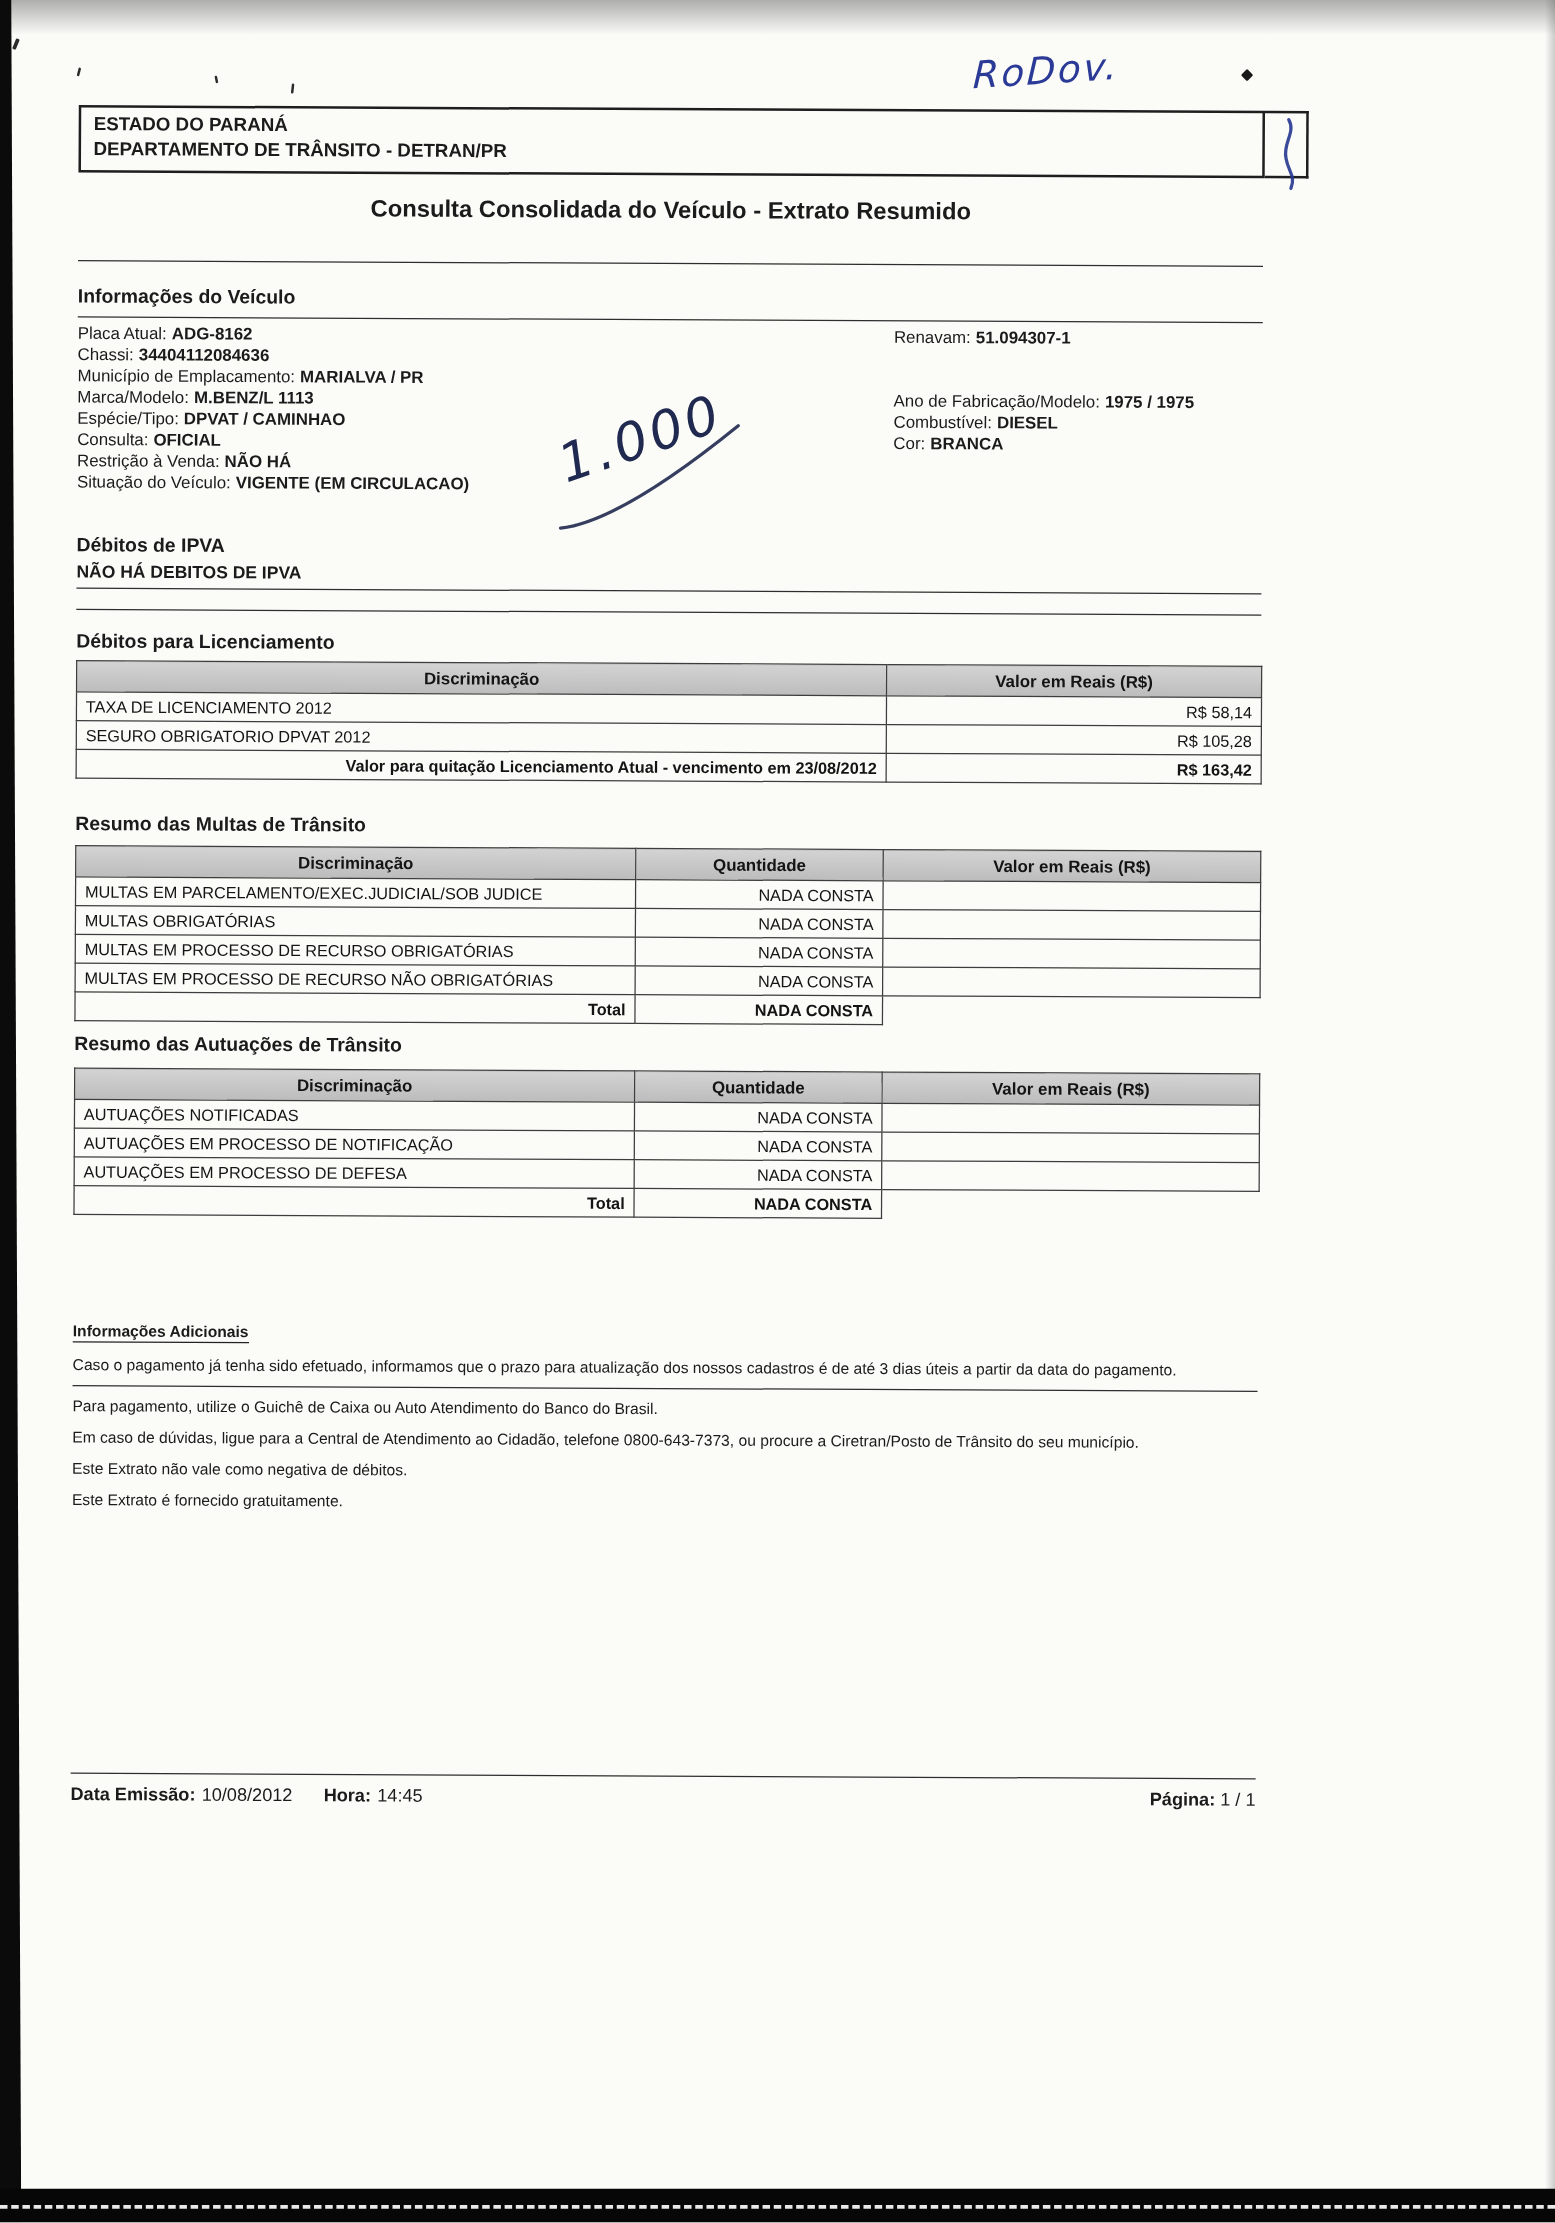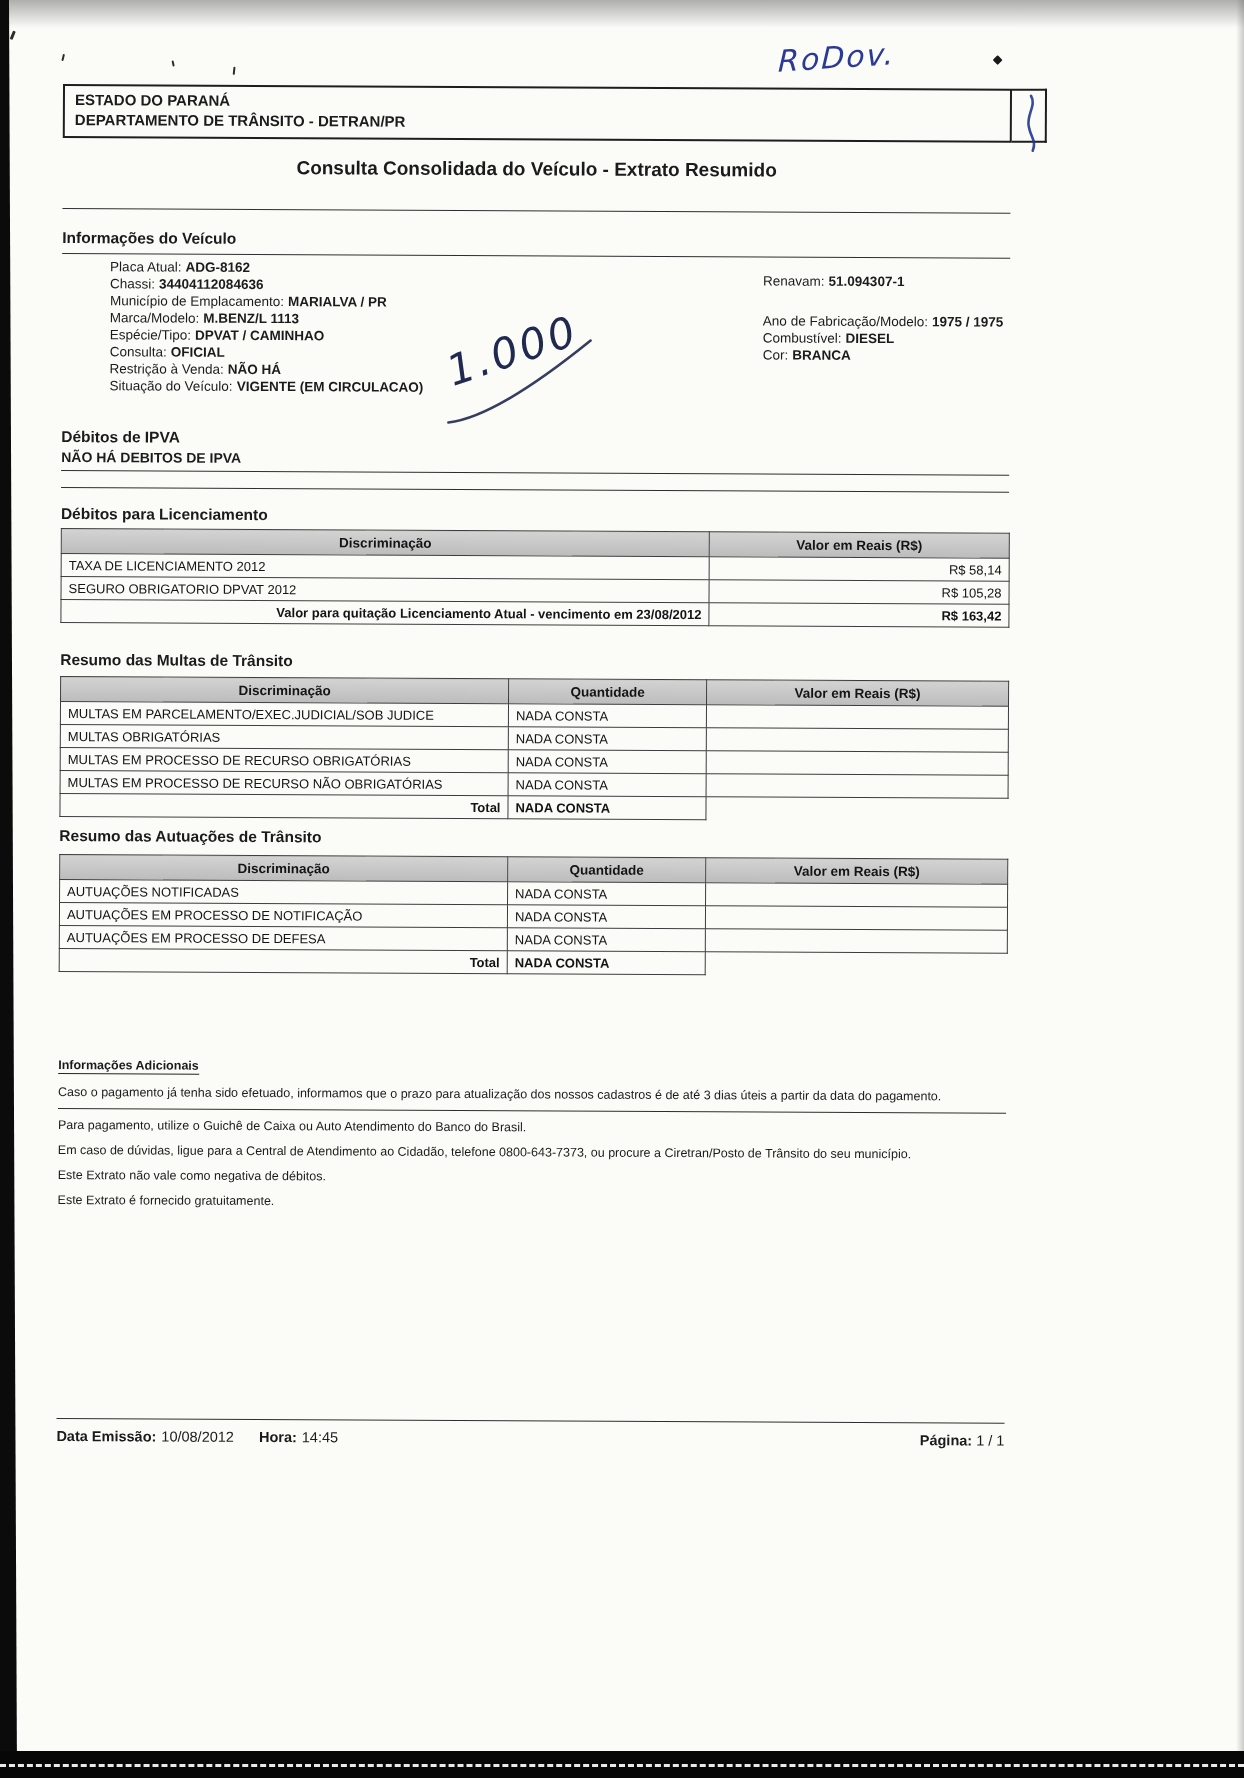--- a/index.html
+++ b/index.html
@@ -34,37 +34,37 @@
   .side-box{position:relative;width:34px;border:2px solid #1e1e1e;border-left:none;}
   .doc-title{position:absolute;top:156px;left:63px;width:948px;text-align:center;font-size:19px;font-weight:bold;}
 
   .rule{position:absolute;left:63px;width:948px;border-top:1.5px solid #2e2e2e;}
   .sec{position:absolute;left:63px;font-size:15.5px;font-weight:bold;}
   .sec-underline{width:948px;padding-bottom:6px;border-bottom:1.5px solid #2e2e2e;}
 
   
   .vehicle-block{position:absolute;top:258px;left:63px;width:948px;height:140px;font-size:13.5px;}
   .vline{height:17px;line-height:17px;white-space:nowrap;}
-  .vline .lbl{margin-right:4px;margin-left:48px;}
+  .vline .lbl{margin-right:4px;}
   .vline .val{font-weight:bold;}
   .vleft{position:absolute;left:0;top:0;}
   .vright{position:absolute;left:653px;top:0;width:295px;}
   .vright .vline{position:absolute;left:0;}
 
   
   .ipva-title{position:absolute;top:428px;left:63px;font-size:15.5px;font-weight:bold;}
   .ipva-status{position:absolute;top:449px;left:63px;width:948px;font-size:14px;font-weight:bold;padding-bottom:5px;border-bottom:1.5px solid #2e2e2e;}
 
   
   .tbl{position:absolute;left:63px;width:948px;border-collapse:collapse;table-layout:fixed;font-size:13px;color:#141414;}
   .tbl th,.tbl td{border:1px solid #3d3d3d;padding:1px 7px;overflow:hidden;white-space:nowrap;}
   .tbl thead th{height:22px;background:linear-gradient(180deg,#d3d3d3,#bcbcbc);font-weight:bold;text-align:center;font-size:13.5px;}
   .tbl td{height:20px;}
   .tbl .val{text-align:right;}
-  .tbl .qty{text-align:left;}
+  .tbl .qty{text-align:right;}
   .tbl .right{text-align:right;}
   .tbl .bold{font-weight:bold;}
   .tbl .noborder{border:none;background:transparent;}
   .t-lic{top:528px;}
   .t-fines{top:676px;}
   .t-infr{top:854px;}
 
   
   .additional{position:absolute;top:1058px;left:63px;width:948px;font-size:12.5px;}
   .add-title{display:inline-block;font-weight:bold;border-bottom:1.5px solid #222;padding-bottom:1px;margin-bottom:11px;}
@@ -116,21 +116,21 @@
         <div class="vline"><span class="lbl">Placa Atual:</span><span class="val">ADG-8162</span></div>
         <div class="vline"><span class="lbl">Chassi:</span><span class="val">34404112084636</span></div>
         <div class="vline"><span class="lbl">Município de Emplacamento:</span><span class="val">MARIALVA / PR</span></div>
         <div class="vline"><span class="lbl">Marca/Modelo:</span><span class="val">M.BENZ/L 1113</span></div>
         <div class="vline"><span class="lbl">Espécie/Tipo:</span><span class="val">DPVAT / CAMINHAO</span></div>
         <div class="vline"><span class="lbl">Consulta:</span><span class="val">OFICIAL</span></div>
         <div class="vline"><span class="lbl">Restrição à Venda:</span><span class="val">NÃO HÁ</span></div>
         <div class="vline"><span class="lbl">Situação do Veículo:</span><span class="val">VIGENTE (EM CIRCULACAO)</span></div>
       </div>
       <div class="vright">
-        <div class="vline" style="top:11px"><span class="lbl">Renavam:</span><span class="val">51.094307-1</span></div>
+        <div class="vline" style="top:0"><span class="lbl">Renavam:</span><span class="val">51.094307-1</span></div>
         <div class="vline" style="top:51px"><span class="lbl">Ano de Fabricação/Modelo:</span><span class="val">1975 / 1975</span></div>
         <div class="vline" style="top:68px"><span class="lbl">Combustível:</span><span class="val">DIESEL</span></div>
         <div class="vline" style="top:85px"><span class="lbl">Cor:</span><span class="val">BRANCA</span></div>
       </div>
       <div class="hw-1000">
         <span class="txt">1.000</span>
         <svg width="170" height="45" viewBox="0 0 170 45">
           <path d="M4 36 C 40 44, 100 28, 165 4" stroke="#20294f" stroke-width="2.6" fill="none" stroke-linecap="round" opacity="0.9"></path>
         </svg>
       </div>

